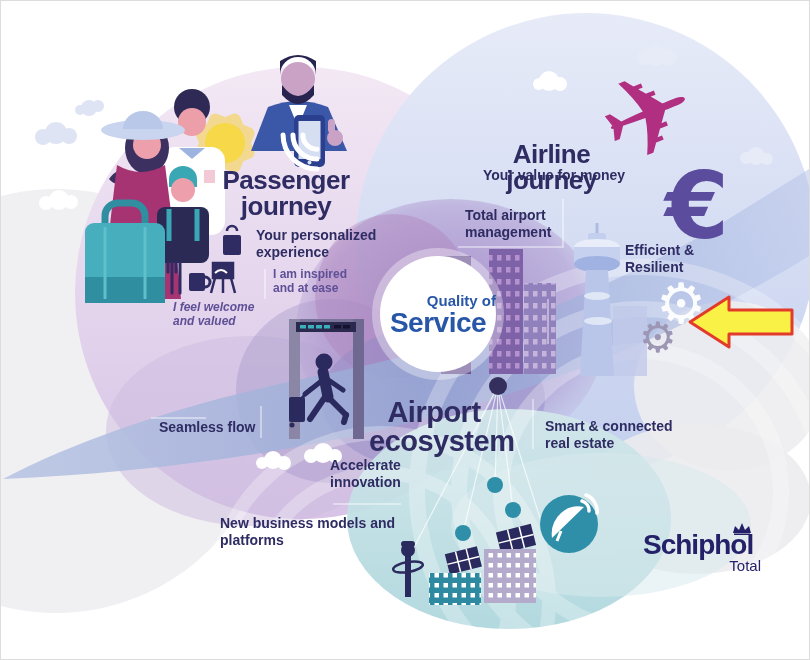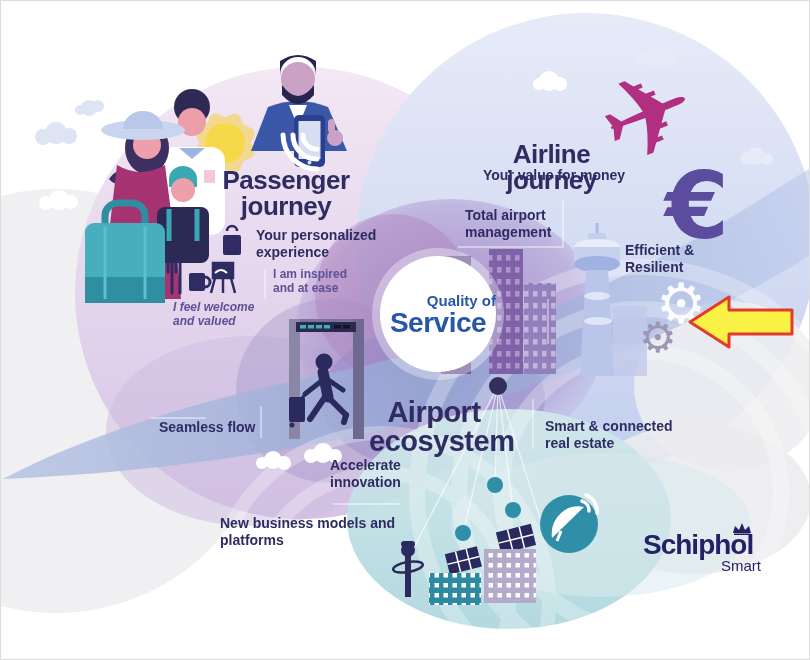--- a/index.html
+++ b/index.html
@@ -362,16 +362,16 @@
 </div>
 
 <div class="euro">€</div>
 
 <div class="logo">
   <svg class="logo-crown" width="22" height="13" viewBox="0 0 22 13">
     <path d="M2,11 L4,4 L8,8 L11,1 L14,8 L18,4 L20,11 Z" fill="#242168"></path>
     <rect x="3" y="11.5" width="16" height="1.5" fill="#242168"></rect>
   </svg>
   <div class="logo-name">Schiphol</div>
-  <div class="logo-sub">Smart</div>
+  <div class="logo-sub">Total</div>
 </div>
 
 </div>
 
 </body></html>

